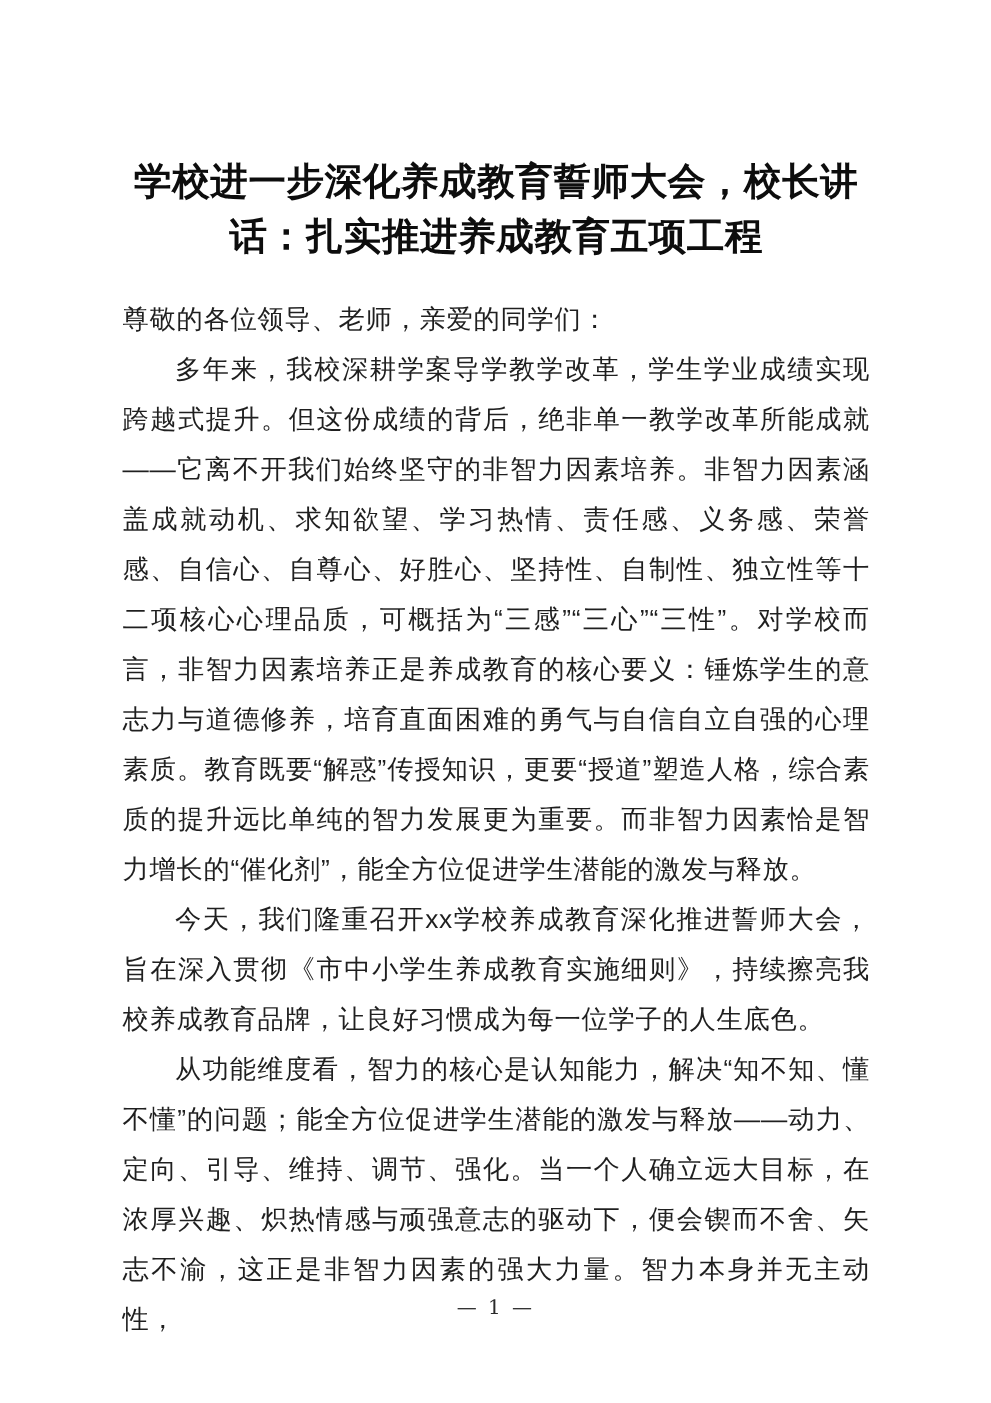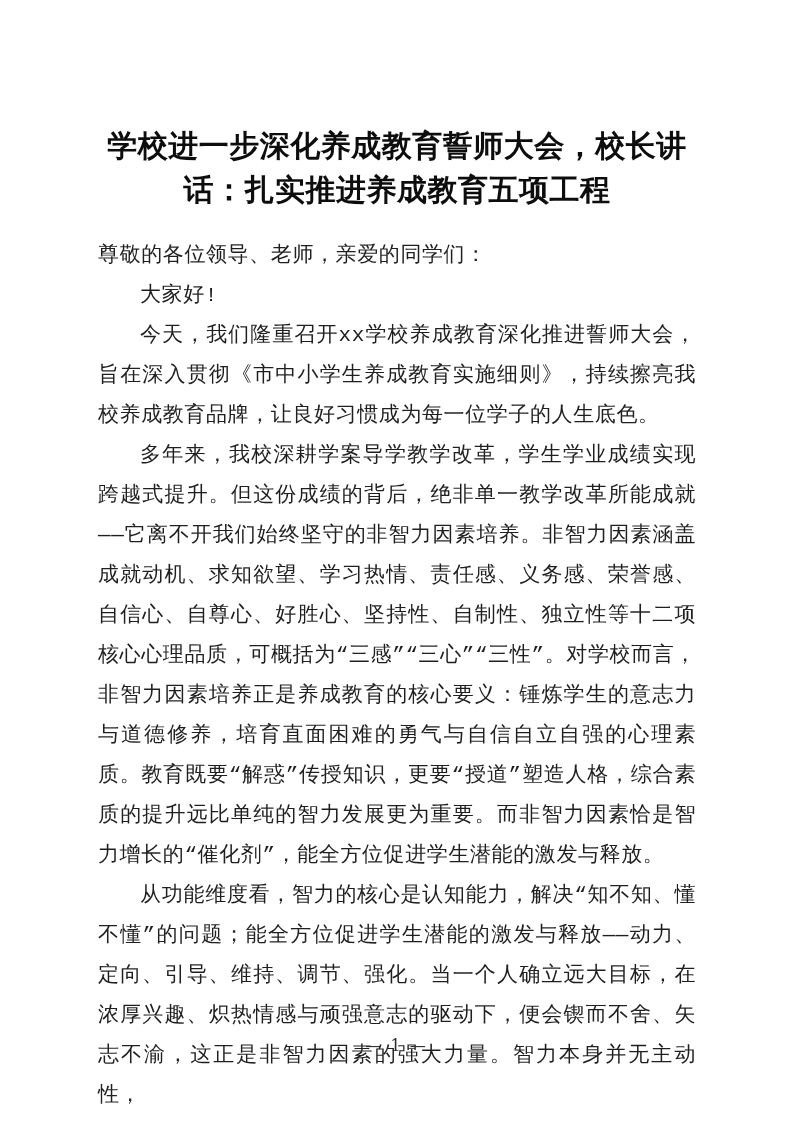--- a/index.html
+++ b/index.html
@@ -47,21 +47,21 @@
 
   
   .body-block {
     position: absolute;
     left: 98px;
     top: 236px;
     width: 598px;
   }
 
   .para {
-    font-family: Liberation Mono, monospace;
+    font-family: Liberation Sans, sans-serif;
     font-size: 21px;
     line-height: 40px;
     color: #1f1f1f;
     text-align: justify;
     text-justify: inter-ideograph;
     margin: 0;
     word-break: break-all;
     letter-spacing: 0.6px;
   }
 
@@ -90,25 +90,24 @@
 <body>
 
 <div class="page">
 
   <h1 class="doc-title">学校进一步深化养成教育誓师大会，校长讲话：扎实推进养成教育五项工程</h1>
 
   <div class="body-block">
 
     <p class="para salutation">尊敬的各位领导、老师，亲爱的同学们：</p>
 
-    <p class="para indent">大家好!</p>
+
+    <p class="para indent">多年来，我校深耕学案导学教学改革，学生学业成绩实现跨越式提升。但这份成绩的背后，绝非单一教学改革所能成就——它离不开我们始终坚守的非智力因素培养。非智力因素涵盖成就动机、求知欲望、学习热情、责任感、义务感、荣誉感、自信心、自尊心、好胜心、坚持性、自制性、独立性等十二项核心心理品质，可概括为“三感”“三心”“三性”。对学校而言，非智力因素培养正是养成教育的核心要义：锤炼学生的意志力与道德修养，培育直面困难的勇气与自信自立自强的心理素质。教育既要“解惑”传授知识，更要“授道”塑造人格，综合素质的提升远比单纯的智力发展更为重要。而非智力因素恰是智力增长的“催化剂”，能全方位促进学生潜能的激发与释放。</p>
 
     <p class="para indent">今天，我们隆重召开xx学校养成教育深化推进誓师大会，旨在深入贯彻《市中小学生养成教育实施细则》，持续擦亮我校养成教育品牌，让良好习惯成为每一位学子的人生底色。</p>
-
-    <p class="para indent">多年来，我校深耕学案导学教学改革，学生学业成绩实现跨越式提升。但这份成绩的背后，绝非单一教学改革所能成就——它离不开我们始终坚守的非智力因素培养。非智力因素涵盖成就动机、求知欲望、学习热情、责任感、义务感、荣誉感、自信心、自尊心、好胜心、坚持性、自制性、独立性等十二项核心心理品质，可概括为“三感”“三心”“三性”。对学校而言，非智力因素培养正是养成教育的核心要义：锤炼学生的意志力与道德修养，培育直面困难的勇气与自信自立自强的心理素质。教育既要“解惑”传授知识，更要“授道”塑造人格，综合素质的提升远比单纯的智力发展更为重要。而非智力因素恰是智力增长的“催化剂”，能全方位促进学生潜能的激发与释放。</p>
 
     <p class="para indent">从功能维度看，智力的核心是认知能力，解决“知不知、懂不懂”的问题；能全方位促进学生潜能的激发与释放——动力、定向、引导、维持、调节、强化。当一个人确立远大目标，在浓厚兴趣、炽热情感与顽强意志的驱动下，便会锲而不舍、矢志不渝，这正是非智力因素的强大力量。智力本身并无主动性，</p>
 
   </div>
 
   <div class="page-footer">— 1 —</div>
 
 </div>
 
 </body></html>

